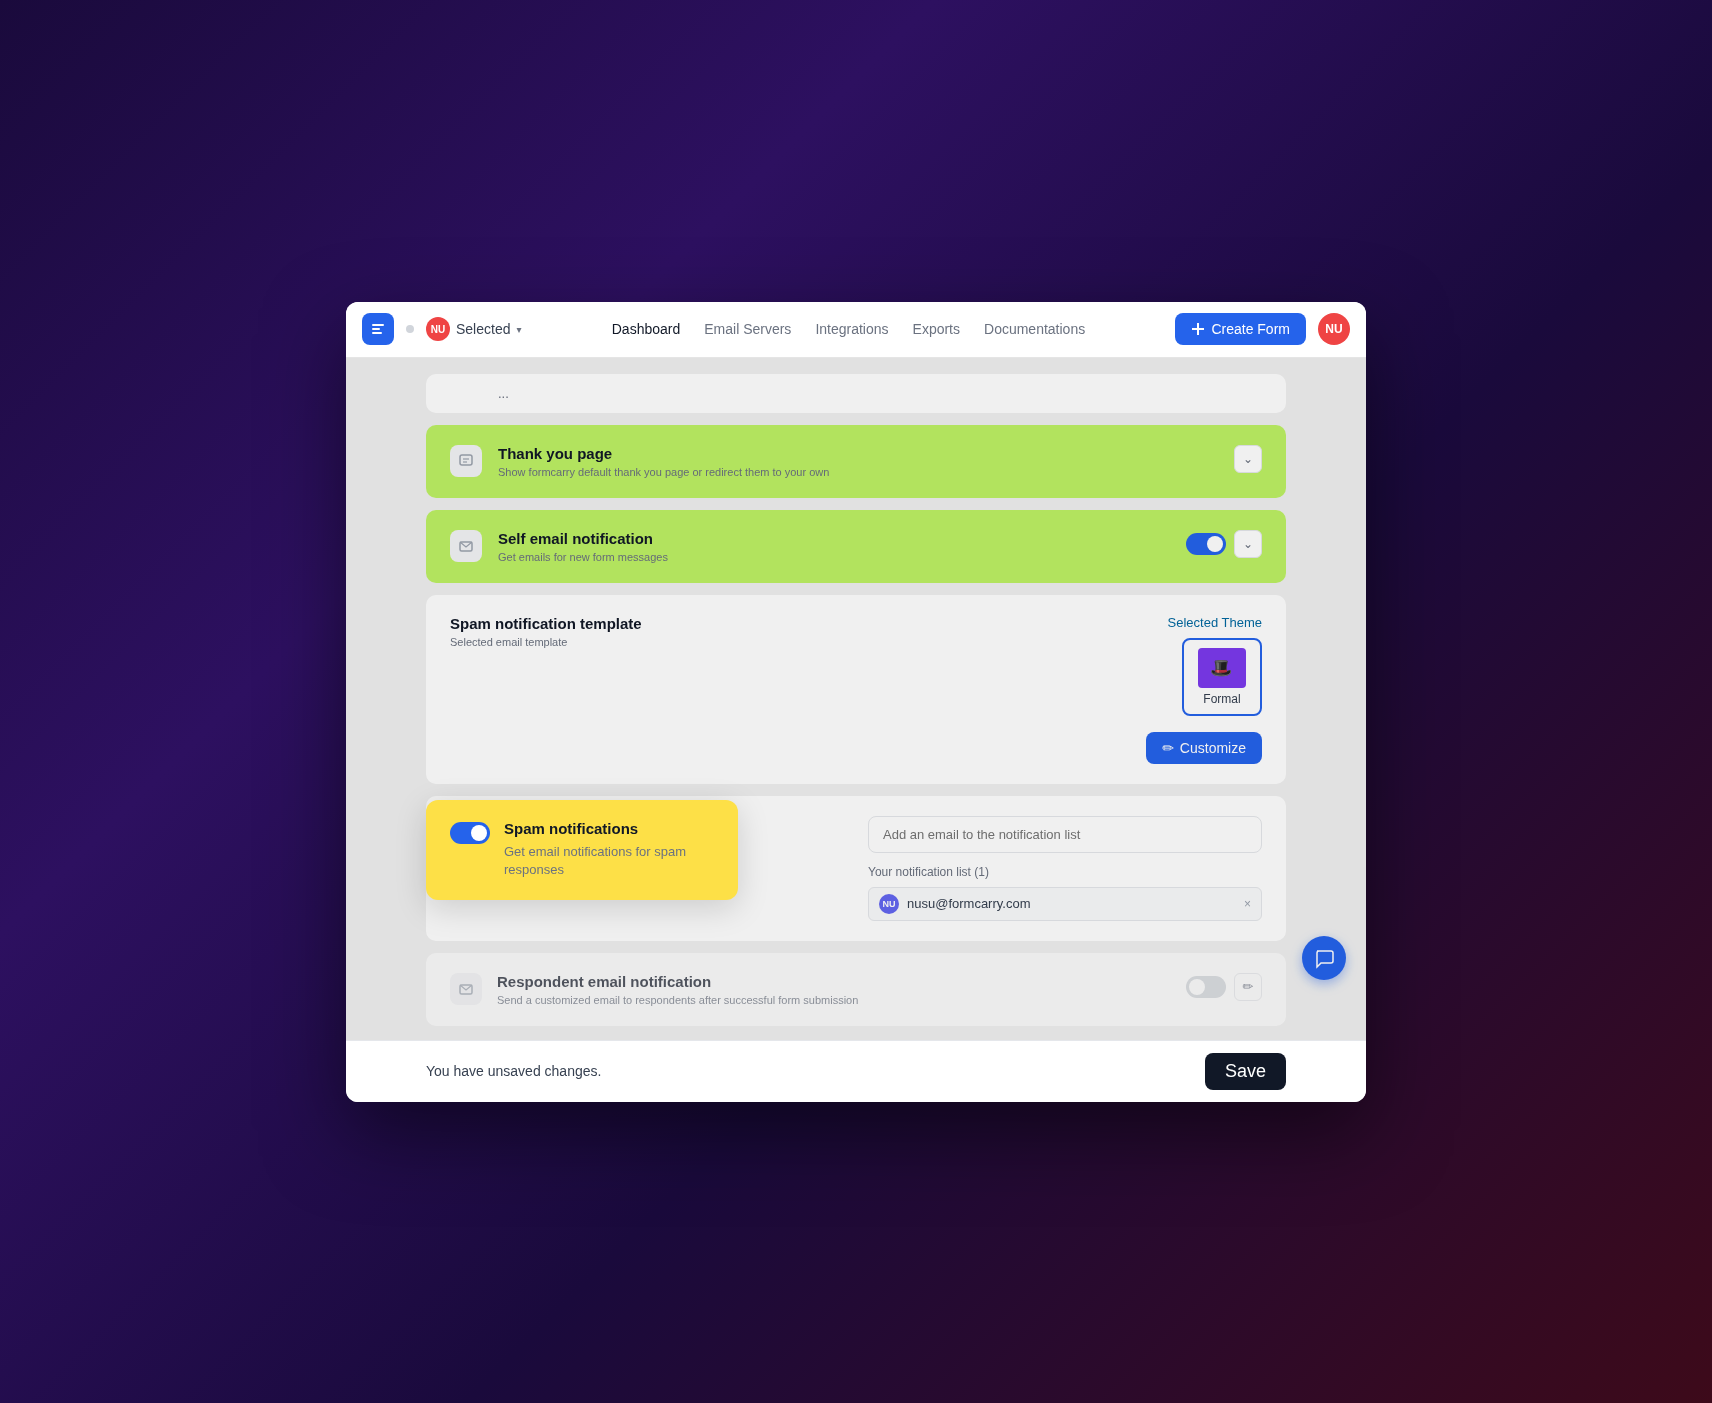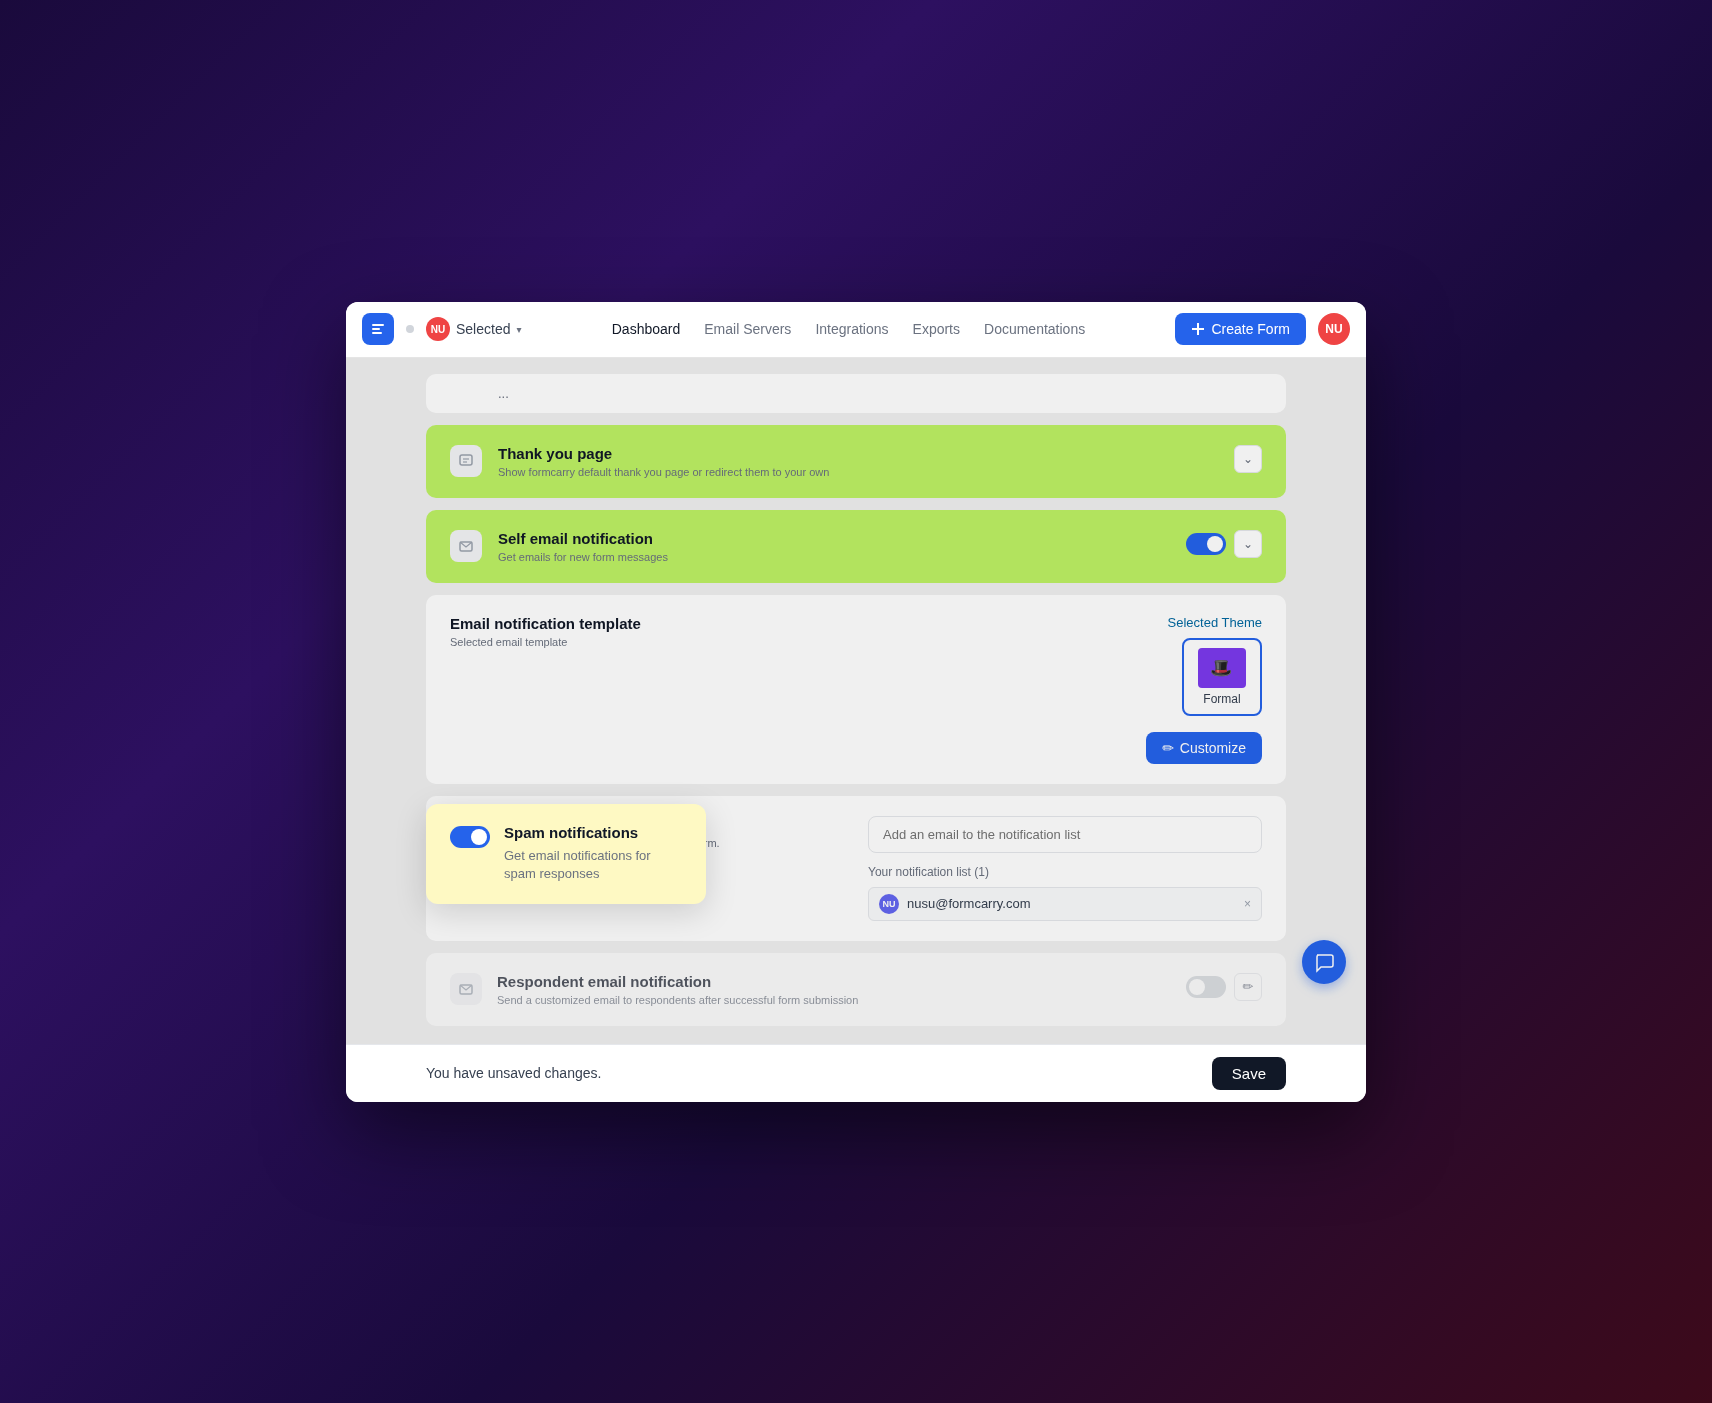--- a/index.html
+++ b/index.html
@@ -260,32 +260,32 @@
       justify-content: space-between;
       flex-shrink: 0;
     }
     .footer-text { font-size: 14px; color: #374151; }
     .save-btn {
       background: #111827;
       color: white;
       border: none;
       border-radius: 8px;
       padding: 8px 20px;
-      font-size: 15px; font-weight: 500;
+      font-size: 18px; font-weight: 500;
       cursor: pointer;
     }
     
     .spam-popup {
       position: absolute;
       left: 80px;
       bottom: 140px;
-      background: #fef9c3;
+      background: #fde047;
       border-radius: 12px;
       padding: 20px 24px;
-      width: 280px;
+      width: 312px;
       box-shadow: 0 8px 32px rgba(0,0,0,0.15);
       display: flex;
       align-items: flex-start;
       gap: 14px;
       z-index: 100;
     }
     .spam-content { flex: 1; }
     .spam-title { font-size: 15px; font-weight: 600; color: #111827; margin-bottom: 6px; }
     .spam-desc { font-size: 13px; color: #6b7280; line-height: 1.4; }
     
@@ -400,21 +400,21 @@
       </div>
       <div class="card-right">
         <div class="toggle on"></div>
         <button class="expand-btn">⌄</button>
       </div>
     </div>
 
     <div class="template-card">
       <div style="display:flex; justify-content:space-between; align-items:flex-start;">
         <div>
-          <div class="card-title">Email notification template</div>
+          <div class="card-title">Spam notification template</div>
           <div class="card-desc">Selected email template</div>
         </div>
         <div style="display:flex; flex-direction:column; align-items:flex-end; gap:8px;">
           <span class="selected-theme-label">Selected Theme</span>
           <div class="theme-preview">
             <div class="theme-thumb">🎩</div>
             <span class="theme-name">Formal</span>
           </div>
           <button class="customize-btn">
             <span>✏</span>

